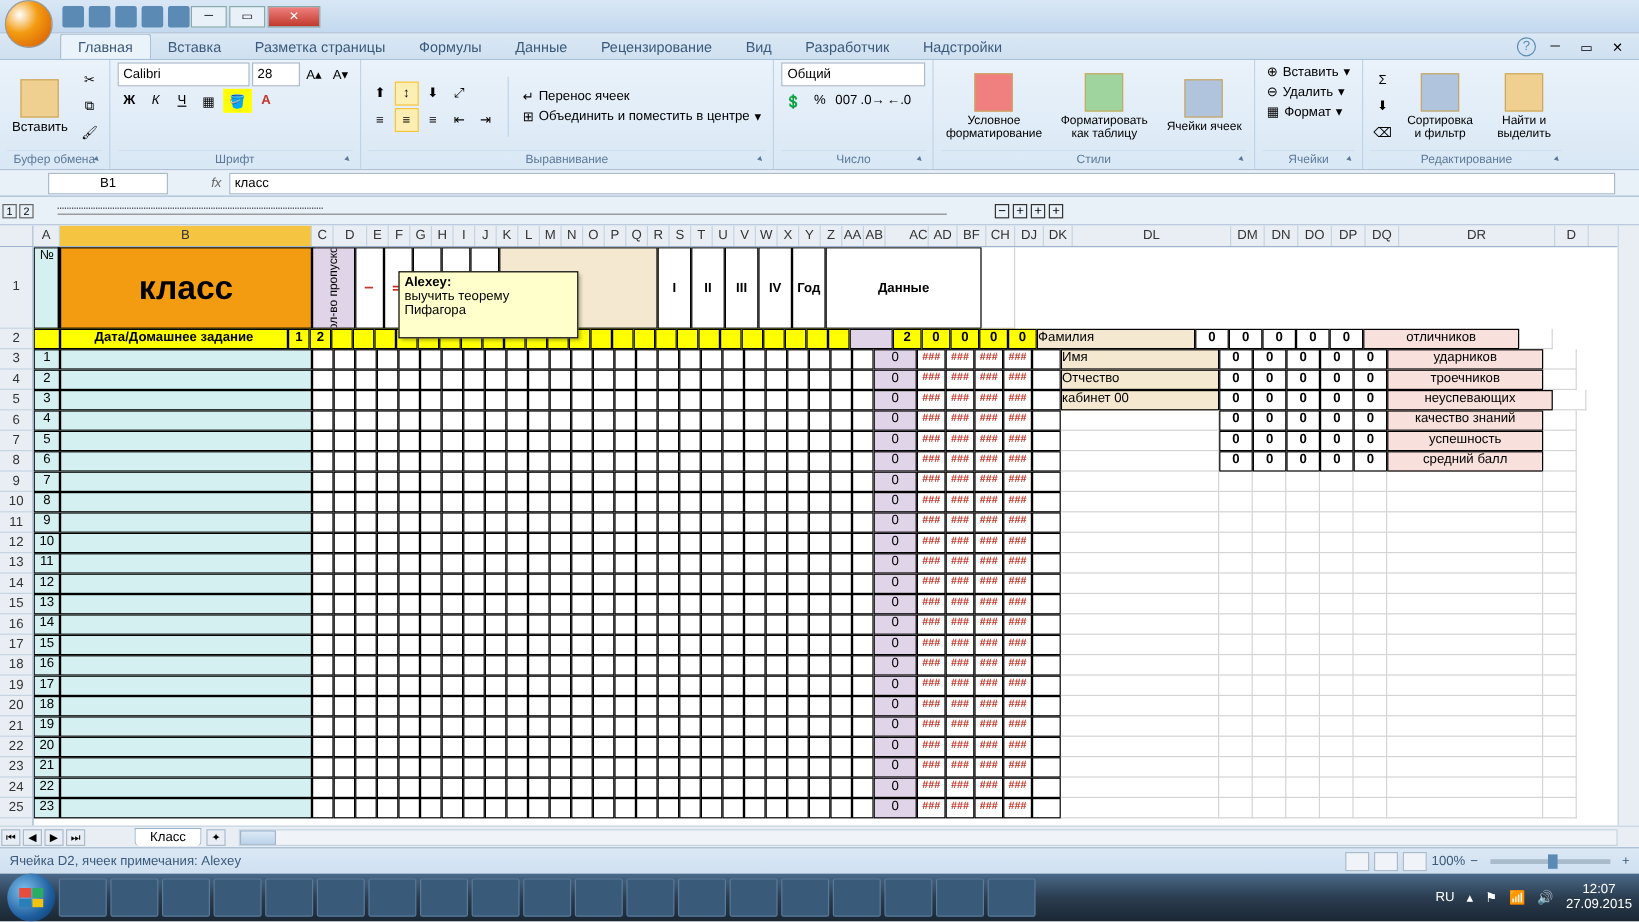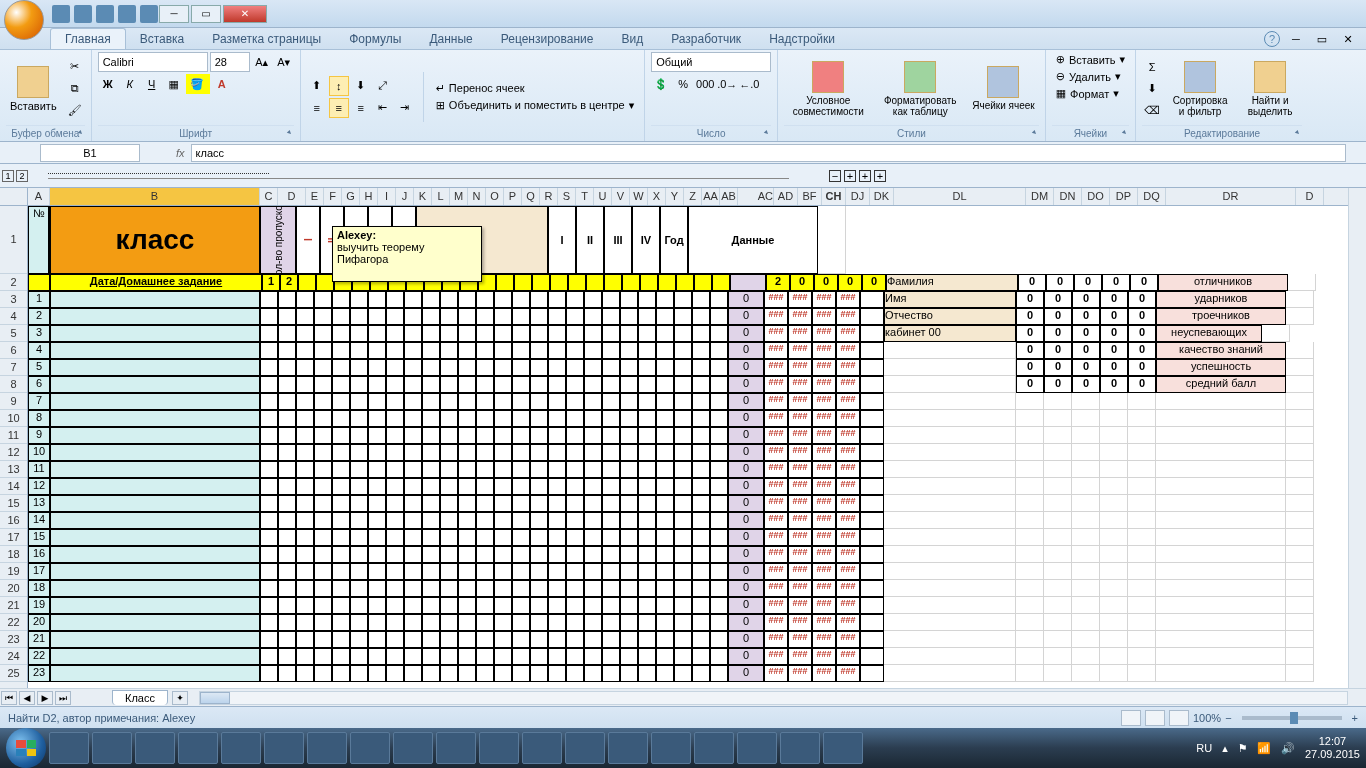--- a/index.html
+++ b/index.html
@@ -209,41 +209,42 @@
       </div>
       <div class="sep"></div>
       <div class="col">
         <div class="wide-btn">
             <span>↵</span>
             <span>Перенос ячеек</span>
           </div>
         <div class="wide-btn"><span>⊞</span><span>Объединить и поместить в центре</span> ▾</div>
       </div>
     </div>
+    <div class="rgroup-label">Выравнивание</div>
   </div>
 
   <div class="rgroup">
     <div class="rgroup-body col" style="align-items:flex-start;">
       <input class="fnt-sel" style="width: 120px;" value="Общий">
       <div class="row">
         <div class="mini">💲</div>
         <div class="mini">%</div>
-        <div class="mini">000</div>
+        <div class="mini">007</div>
         <div class="mini">.0→</div>
         <div class="mini">←.0</div>
       </div>
     </div>
     <div class="rgroup-label">Число</div>
   </div>
 
   <div class="rgroup">
     <div class="rgroup-body">
       <div class="big-btn">
           <div class="icn" style="background:#f08080;"></div>
-          <span style="font-size:10px; width:80px; text-align:center;">Условное совместимости</span>
+          <span style="font-size:10px; width:80px; text-align:center;">Условное форматирование</span>
         </div>
       <div class="big-btn">
           <div class="icn" style="background:#9fd49f;"></div>
           <span style="font-size:10px; width:80px; text-align:center;">Форматировать как таблицу</span>
         </div>
       <div class="big-btn">
           <div class="icn" style="background:#b0c4de;"></div>
           <span style="font-size:10px;">Ячейки ячеек</span>
         </div>
     </div>
@@ -324,21 +325,21 @@
       <div class="ch" style="width: 18px;">V</div>
       <div class="ch" style="width: 18px;">W</div>
       <div class="ch" style="width: 18px;">X</div>
       <div class="ch" style="width: 18px;">Y</div>
       <div class="ch" style="width: 18px;">Z</div>
       <div class="ch" style="width: 18px;">AA</div>
       <div class="ch" style="width: 18px;">AB</div>
       <div class="ch" style="width: 36px; text-align: right;">AC</div>
       <div class="ch" style="width: 24px;">AD</div>
       <div class="ch" style="width: 24px;">BF</div>
-      <div class="ch" style="width: 24px; font-weight: bold;">CH</div>
+      <div class="ch" style="width: 24px;">CH</div>
       <div class="ch" style="width: 24px;">DJ</div>
       <div class="ch" style="width: 24px;">DK</div>
       <div class="ch" style="width: 132px;">DL</div>
       <div class="ch" style="width: 28px;">DM</div>
       <div class="ch" style="width: 28px;">DN</div>
       <div class="ch" style="width: 28px;">DO</div>
       <div class="ch" style="width: 28px;">DP</div>
       <div class="ch" style="width: 28px;">DQ</div>
       <div class="ch" style="width: 130px;">DR</div>
       <div class="ch" style="width: 28px;">D</div>
@@ -400,21 +401,21 @@
         <div class="cell c-bordered tc" style="width: 28px; font-weight: bold; line-height: 66px;">I</div>
         <div class="cell c-bordered tc" style="width: 28px; font-weight: bold; line-height: 66px;">II</div>
         <div class="cell c-bordered tc" style="width: 28px; font-weight: bold; line-height: 66px;">III</div>
         <div class="cell c-bordered tc" style="width: 28px; font-weight: bold; line-height: 66px;">IV</div>
         <div class="cell c-bordered tc" style="width: 28px; font-weight: bold; line-height: 66px;">Год</div>
         <div class="cell c-bordered tc" style="width: 130px; font-weight: bold; line-height: 66px;">Данные</div>
         <div class="cell " style="width: 28px;"></div>
       </div>
       <div class="grow">
         <div class="cell c-yellow c-bordered" style="width: 22px;"></div>
-        <div class="cell c-yellow tc c-bordered" style="width: 212px; font-weight: bold; text-decoration: underline;">Дата/Домашнее задание</div>
+        <div class="cell c-yellow tc c-bordered" style="width: 190px; font-weight: bold;">Дата/Домашнее задание</div>
         <div class="cell c-yellow tc c-bordered" style="width: 18px;">1</div>
         <div class="cell c-yellow tc c-bordered" style="width: 18px;">2</div>
         <div class="cell c-yellow c-bordered" style="width: 18px;"></div>
         <div class="cell c-yellow c-bordered" style="width: 18px;"></div>
         <div class="cell c-yellow c-bordered" style="width: 18px;"></div>
         <div class="cell c-yellow c-bordered" style="width: 18px;"></div>
         <div class="cell c-yellow c-bordered" style="width: 18px;"></div>
         <div class="cell c-yellow c-bordered" style="width: 18px;"></div>
         <div class="cell c-yellow c-bordered" style="width: 18px;"></div>
         <div class="cell c-yellow c-bordered" style="width: 18px;"></div>
@@ -571,21 +572,21 @@
         <div class="cell tc c-bordered red" style="width: 24px; font-size: 9px;">###</div>
         <div class="cell tc c-bordered red" style="width: 24px; font-size: 9px;">###</div>
         <div class="cell tc c-bordered red" style="width: 24px; font-size: 9px;">###</div>
         <div class="cell c-bordered" style="width: 24px;"></div>
         <div class="cell c-tan c-bordered" style="width: 132px;"> кабинет 00</div>
         <div class="cell tc c-bordered" style="width: 28px; font-weight: bold;">0</div>
         <div class="cell tc c-bordered" style="width: 28px; font-weight: bold;">0</div>
         <div class="cell tc c-bordered" style="width: 28px; font-weight: bold;">0</div>
         <div class="cell tc c-bordered" style="width: 28px; font-weight: bold;">0</div>
         <div class="cell tc c-bordered" style="width: 28px; font-weight: bold;">0</div>
-        <div class="cell c-pink tc c-bordered" style="width: 106px;">неуспевающих</div>
+        <div class="cell c-pink tc c-bordered" style="width: 138px;">неуспевающих</div>
         <div class="cell " style="width: 28px;"></div>
       </div>
       <div class="grow">
         <div class="cell c-cyan tc c-bordered" style="width: 22px;">4</div>
         <div class="cell c-cyan c-bordered" style="width: 210px;"></div>
         <div class="cell c-bordered" style="width: 18px;"></div>
         <div class="cell c-bordered" style="width: 18px;"></div>
         <div class="cell c-bordered" style="width: 18px;"></div>
         <div class="cell c-bordered" style="width: 18px;"></div>
         <div class="cell c-bordered" style="width: 18px;"></div>
@@ -1470,21 +1471,21 @@
     <div class="tab-nav">⏭</div>
     <div class="sheet-tab">Класс</div>
     <div class="tab-nav" style="margin-left:4px;">✦</div>
     <div class="hscroll-track">
         <div class="hscroll-thumb"></div>
       </div>
   </div>
 </div>
 
 <div class="statusbar">
-  <span>Найти D2, автор примечания: Alexey</span>
+  <span>Ячейка D2, ячеек примечания: Alexey</span>
   <div class="status-right">
     <div class="view-btn"></div>
     <div class="view-btn"></div>
     <div class="view-btn"></div>
     <span>100%</span>
     <span>−</span>
     <div class="zoom-slider">
         <div class="zoom-thumb"></div>
       </div>
     <span>+</span>

